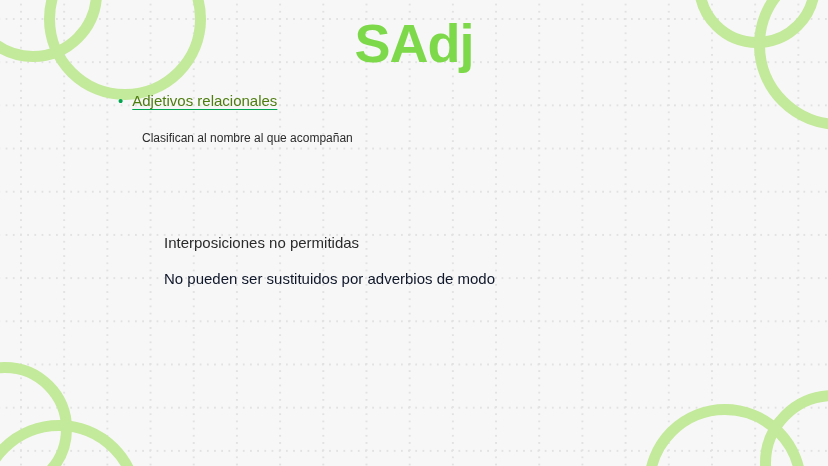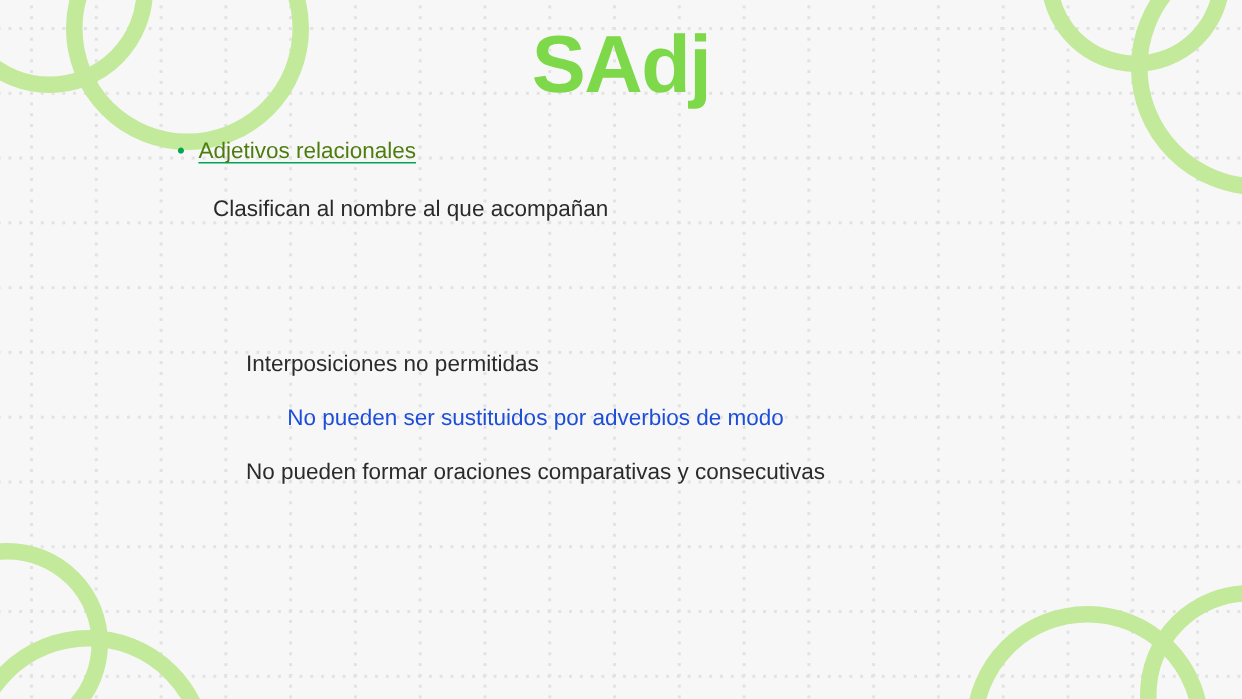--- a/index.html
+++ b/index.html
@@ -82,21 +82,21 @@
   #bullet-label {
     font-size: 15px;
     text-decoration: underline;
     text-underline-offset: 3px;
   }
 
   #subtitle-line {
     position: absolute;
     top: 131px;
     left: 142px;
-    font-size: 15px;
+    font-size: 12px;
     color: #2b2b2b;
   }
 
   #features-heading {
     position: absolute;
     top: 194px;
     left: 136px;
     font-size: 15px;
     font-style: italic;
     font-weight: normal;
@@ -145,18 +145,17 @@
     <div id="bullet-row">
       <span id="bullet-dot" style="color: rgb(0, 166, 80);">•</span>
       <span id="bullet-label" style="color: #4d7c0f; text-decoration-color: rgb(0, 166, 80);">Adjetivos relacionales</span>
     </div>
 
     <div id="subtitle-line" style="color: rgb(43, 43, 43);">Clasifican al nombre al que acompañan</div>
 
 
     <ul id="features-list">
         <li style="color: rgb(43, 43, 43);">Interposiciones no permitidas</li>
-        <li style="color: #1d4ed8; text-align: center;">No pueden ser sustituidos por adverbios de modo</li>
-        <li style="color: rgb(43, 43, 43);">No pueden formar oraciones comparativas y consecutivas</li>
+        <li style="color: #0f172a;">No pueden ser sustituidos por adverbios de modo</li>
       </ul>
 
   </div>
 </div>
 
 </body></html>

